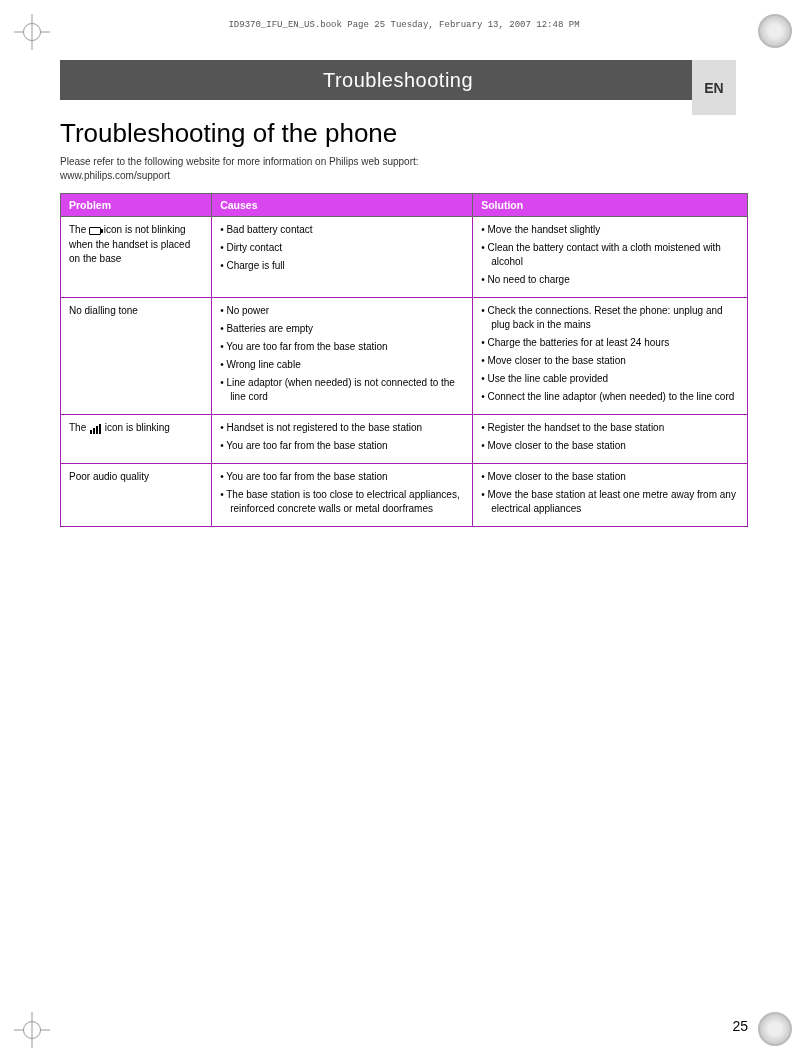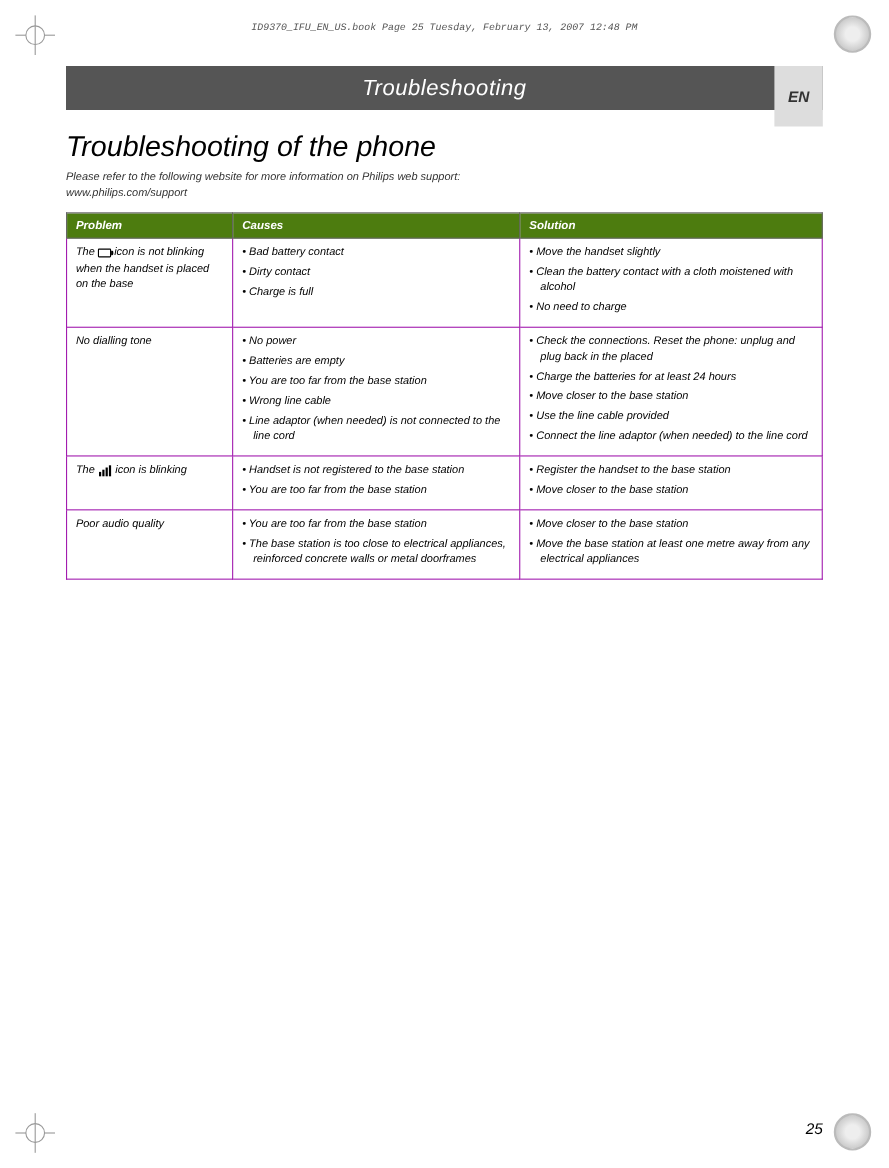--- a/index.html
+++ b/index.html
@@ -12,21 +12,20 @@
       min-height: 1062px;
       position: relative;
     }
 
     .page-container {
       width: 808px;
       min-height: 1062px;
       background: #fff;
       padding: 12px;
       position: relative;
-      font-style: italic;
     }
 
     
     .corner {
       position: absolute;
       width: 36px;
       height: 36px;
     }
     .corner-tl { top: 14px; left: 14px; }
     .corner-tr { top: 14px; right: 14px; }
@@ -68,21 +67,21 @@
       left: 50%;
       transform: translate(-50%, -50%);
       background: #fff;
     }
 
     
     .header-bar {
       position: absolute;
       top: 60px;
       left: 60px;
-      right: 60px;
+      right: 72px;
       height: 40px;
       background: #555;
       display: flex;
       align-items: center;
       justify-content: center;
     }
     .header-title {
       color: #fff;
       font-size: 20px;
       font-weight: normal;
@@ -138,21 +137,21 @@
       line-height: 1.4;
     }
 
     
     .trouble-table {
       width: 100%;
       border-collapse: collapse;
       font-size: 10px;
     }
     .trouble-table th {
-      background: #4d7c0f;
+      background: #d946ef;
       color: #fff;
       padding: 5px 8px;
       text-align: left;
       font-weight: bold;
       border: 1px solid #666;
       font-size: 10.5px;
     }
     .trouble-table td {
       border: 1px solid #a21caf;
       padding: 6px 8px;
@@ -275,21 +274,21 @@
             <ul class="bullet-list">
               <li>No power</li>
               <li>Batteries are empty</li>
               <li>You are too far from the base station</li>
               <li>Wrong line cable</li>
               <li>Line adaptor (when needed) is not connected to the line cord</li>
             </ul>
           </td>
           <td>
             <ul class="bullet-list">
-              <li>Check the connections. Reset the phone: unplug and plug back in the placed</li>
+              <li>Check the connections. Reset the phone: unplug and plug back in the mains</li>
               <li>Charge the batteries for at least 24 hours</li>
               <li>Move closer to the base station</li>
               <li>Use the line cable provided</li>
               <li>Connect the line adaptor (when needed) to the line cord</li>
             </ul>
           </td>
         </tr>
 
         <tr>
           <td>

